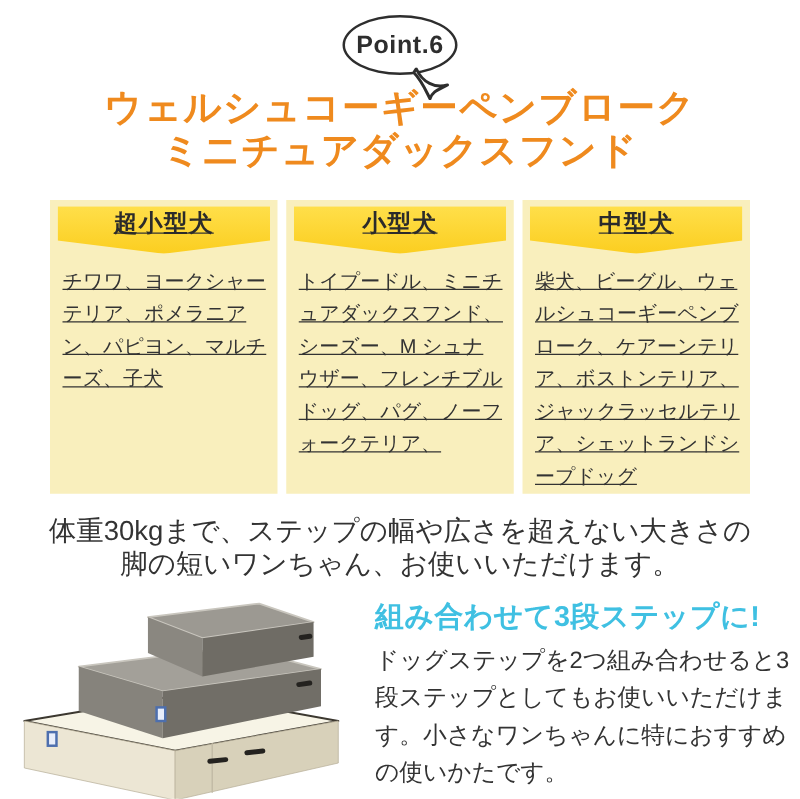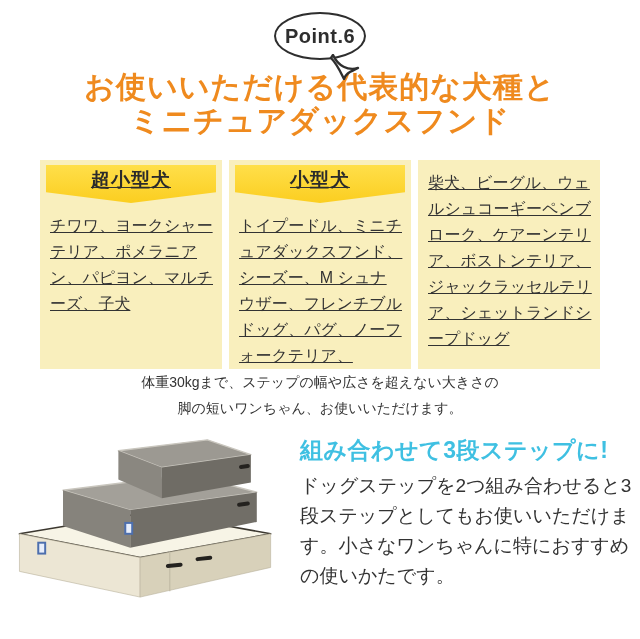--- a/index.html
+++ b/index.html
@@ -30,21 +30,21 @@
   .ribbon{
     margin:5px 6px 0 6px;height:38px;
     background:linear-gradient(#ffdf4a,#fbce20);
     clip-path:polygon(0 0,100% 0,100% 72%,50% 100%,0 72%);
     text-align:center;font-size:19px;font-weight:700;color:#2b2b2b;
     line-height:29px;letter-spacing:1px;
   }
   .breeds{padding:10px 8px 0 10px;font-size:16px;line-height:26px;color:#333;}
 
   
-  .note{text-align:center;font-size:14px;line-height:26px;color:#333;}
+  .note{margin-top:17px;text-align:center;font-size:22px;line-height:26px;color:#333;}
 
   
   .bottom{display:flex;margin-top:6px;}
   .photo-wrap{width:300px;height:178px;flex:none;}
   .combine{width:340px;padding-top:8px;}
   .combine-title{margin:0 0 5px 0;font-size:23px;font-weight:700;color:#3fc0e2;letter-spacing:0.5px;}
   .combine-body{margin:0;font-size:19px;line-height:30px;color:#333;}
 </style>
 </head>
 <body>
@@ -54,34 +54,35 @@
   <div class="bubble-row">
     <div class="bubble">
       <span>Point.6</span>
       <svg class="bubble-tail" width="34" height="26" viewBox="0 0 34 26">
         <path d="M3,1 C8,12 18,17 28,14 C20,18 16,19 14,25 C10,17 7,10 1,4 Z" fill="#ffffff" stroke="#2e2e2e" stroke-width="2.4" stroke-linejoin="round"></path>
       </svg>
     </div>
   </div>
 
   <h1 class="main-heading">
-    <span>お使いいただける代表的な犬種と</span><br>
+    <span>ウェルシュコーギーペンブローク</span><br>
     <span>ミニチュアダックスフンド</span>
   </h1>
 
   <div class="columns">
     <div class="col">
       <div class="ribbon">超小型犬</div>
       <div class="breeds">チワワ、ヨークシャーテリア、ポメラニアン、パピヨン、マルチーズ、子犬</div>
     </div>
     <div class="col">
       <div class="ribbon">小型犬</div>
       <div class="breeds">トイプードル、ミニチュアダックスフンド、シーズー、M シュナウザー、フレンチブルドッグ、パグ、ノーフォークテリア、</div>
     </div>
     <div class="col">
+      <div class="ribbon">中型犬</div>
       <div class="breeds">柴犬、ビーグル、ウェルシュコーギーペンブローク、ケアーンテリア、ボストンテリア、ジャックラッセルテリア、シェットランドシープドッグ</div>
     </div>
   </div>
 
   <div class="note">
     <span>体重30kgまで、ステップの幅や広さを超えない大きさの</span><br>
     <span>脚の短いワンちゃん、お使いいただけます。</span><br>
   </div>
 
   <div class="bottom">

